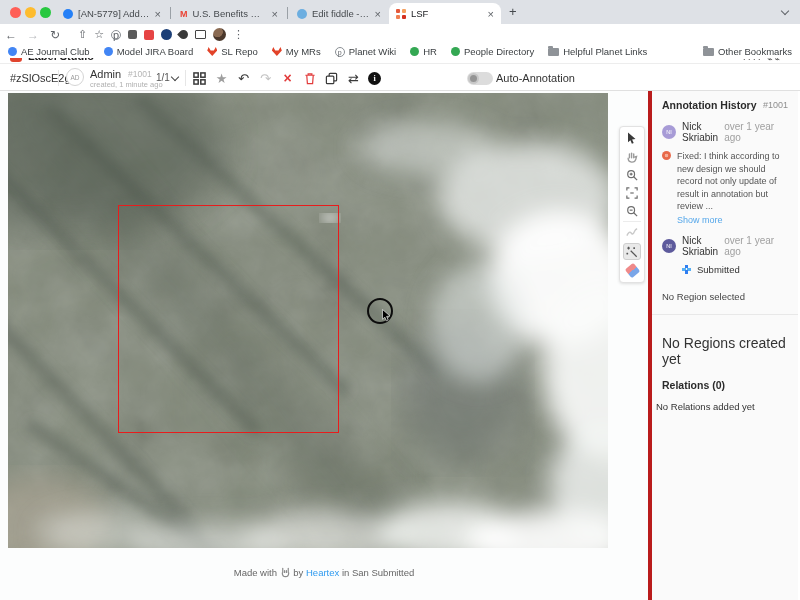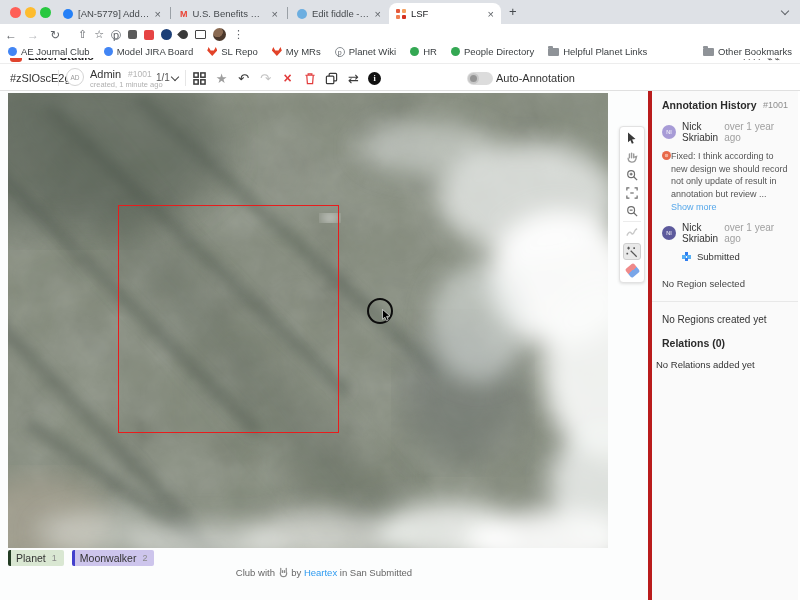--- a/index.html
+++ b/index.html
@@ -80,34 +80,34 @@
   .taskbar{left:0;top:487px;width:648px;height:22px;background:#f6f8f9;border-top:1px solid #e3e3e3;font-size:9.5px;color:#555;line-height:21px;padding-left:12px}
   
   .sidebar{left:648px;top:0;width:150px;height:509px;background:#fafafa;border-left:4px solid #b91c1c;padding:8px 10px;font-size:9.5px}
   .sbrow{display:flex;justify-content:space-between;align-items:center}
   .sbtitle{font-size:10.5px;font-weight:bold;color:#2b2b2b}
   .sbid{font-size:9px;color:#8f8f8f}
   .hent{display:flex;align-items:center;gap:6px;margin-top:10px}
   .hav{width:14px;height:14px;border-radius:50%;color:#fff;font-size:5.5px;text-align:center;line-height:14px;flex:none}
   .hname{font-size:10px;color:#333;flex:1}
   .htime{font-size:10px;color:#a0a0a0}
-  .comment{display:flex;margin-top:7px}
+  .comment{display:flex;gap:6px;margin-top:7px}
   .cdot{width:9px;height:9px;border-radius:50%;flex:none;margin-top:1px;background:radial-gradient(circle,#f4ad97 0 28%,#e8694a 32%)}
   .ctext{font-size:9px;color:#555;line-height:1.4}
   .showmore{color:#55a7ea;font-size:9px;margin-top:2px}
   .submitted{display:flex;align-items:center;gap:6px;margin-top:7px;margin-left:20px;font-size:9.5px;color:#333}
   .subic{width:9px;height:9px;flex:none;position:relative}
   .subic i{position:absolute;width:3.5px;height:3.5px;background:#2f7ef0}
   .noregion{margin-top:16px;font-size:9.5px;color:#444}
   .sbdivider{height:1px;background:#e8e8e8;margin:12px -10px 0}
   .segwrap{display:flex;align-items:center;margin-top:8px;gap:8px}
   .segment{flex:1;display:flex;background:#ececec;border:1px solid #dcdcdc;border-radius:3px;height:16px}
   .seg{flex:1;text-align:center;font-size:9px;line-height:14px;color:#999}
   .seg.on{background:#fff;border:1px solid #c9c9c9;border-radius:3px;color:#333;margin:-1px;line-height:16px}
-  .noregions{margin-top:12px;font-size:10px;color:#333}
+  .noregions{margin-top:20px;font-size:14px;color:#333}
   .relhdr{margin-top:12px;font-size:10.5px;font-weight:bold;color:#2b2b2b}
   .norel{margin-top:10px;margin-left:-6px;font-size:9.5px;color:#333}
 </style>
 </head>
 <body>
 
 <div class="screen">
 
   <div class="abs tabstrip">
     <div class="abs tl" style="left:10px;background:#ff5f57"></div>
@@ -385,33 +385,23 @@
                 <path d="M9.5,1.5 v2 M8.5,2.5 h2"></path>
                 <path d="M1.5,8 v2 M0.5,9 h2"></path>
               </g>
             </svg>
         </span>
         <span class="vt">
             <span class="eraser"></span>
           </span>
       </div>
 
-      <div class="abs labelsrow">
-        <span class="chip" id="chip-planet" style="background: rgb(217, 231, 210); border-left: 3px solid rgb(35, 60, 35);">
-          <span>Planet</span>
-            <span class="hk">1</span>
-        </span>
-        <span class="chip" id="chip-moonwalker" style="background: rgb(205, 197, 236); border-left: 3px solid rgb(67, 64, 204);">
-          <span>Moonwalker</span>
-            <span class="hk">2</span>
-        </span>
-      </div>
 
       <div class="abs footer">
-        <span>Club with</span>
+        <span>Made with</span>
         <svg class="horns" width="11" height="11" viewBox="0 0 12 12">
             <g stroke="#8a8a8a" stroke-width="1.3" fill="none" stroke-linecap="round">
               <path d="M3,6 V1.5"></path>
               <path d="M9,6 V1.5"></path>
               <path d="M5,6 V4 M7,6 V4"></path>
               <path d="M2.5,6.5 q0,4 3.5,4 q3.5,0 3.5,-4"></path>
             </g>
           </svg>
         <span>by</span>
         <a href="#">Heartex</a>

